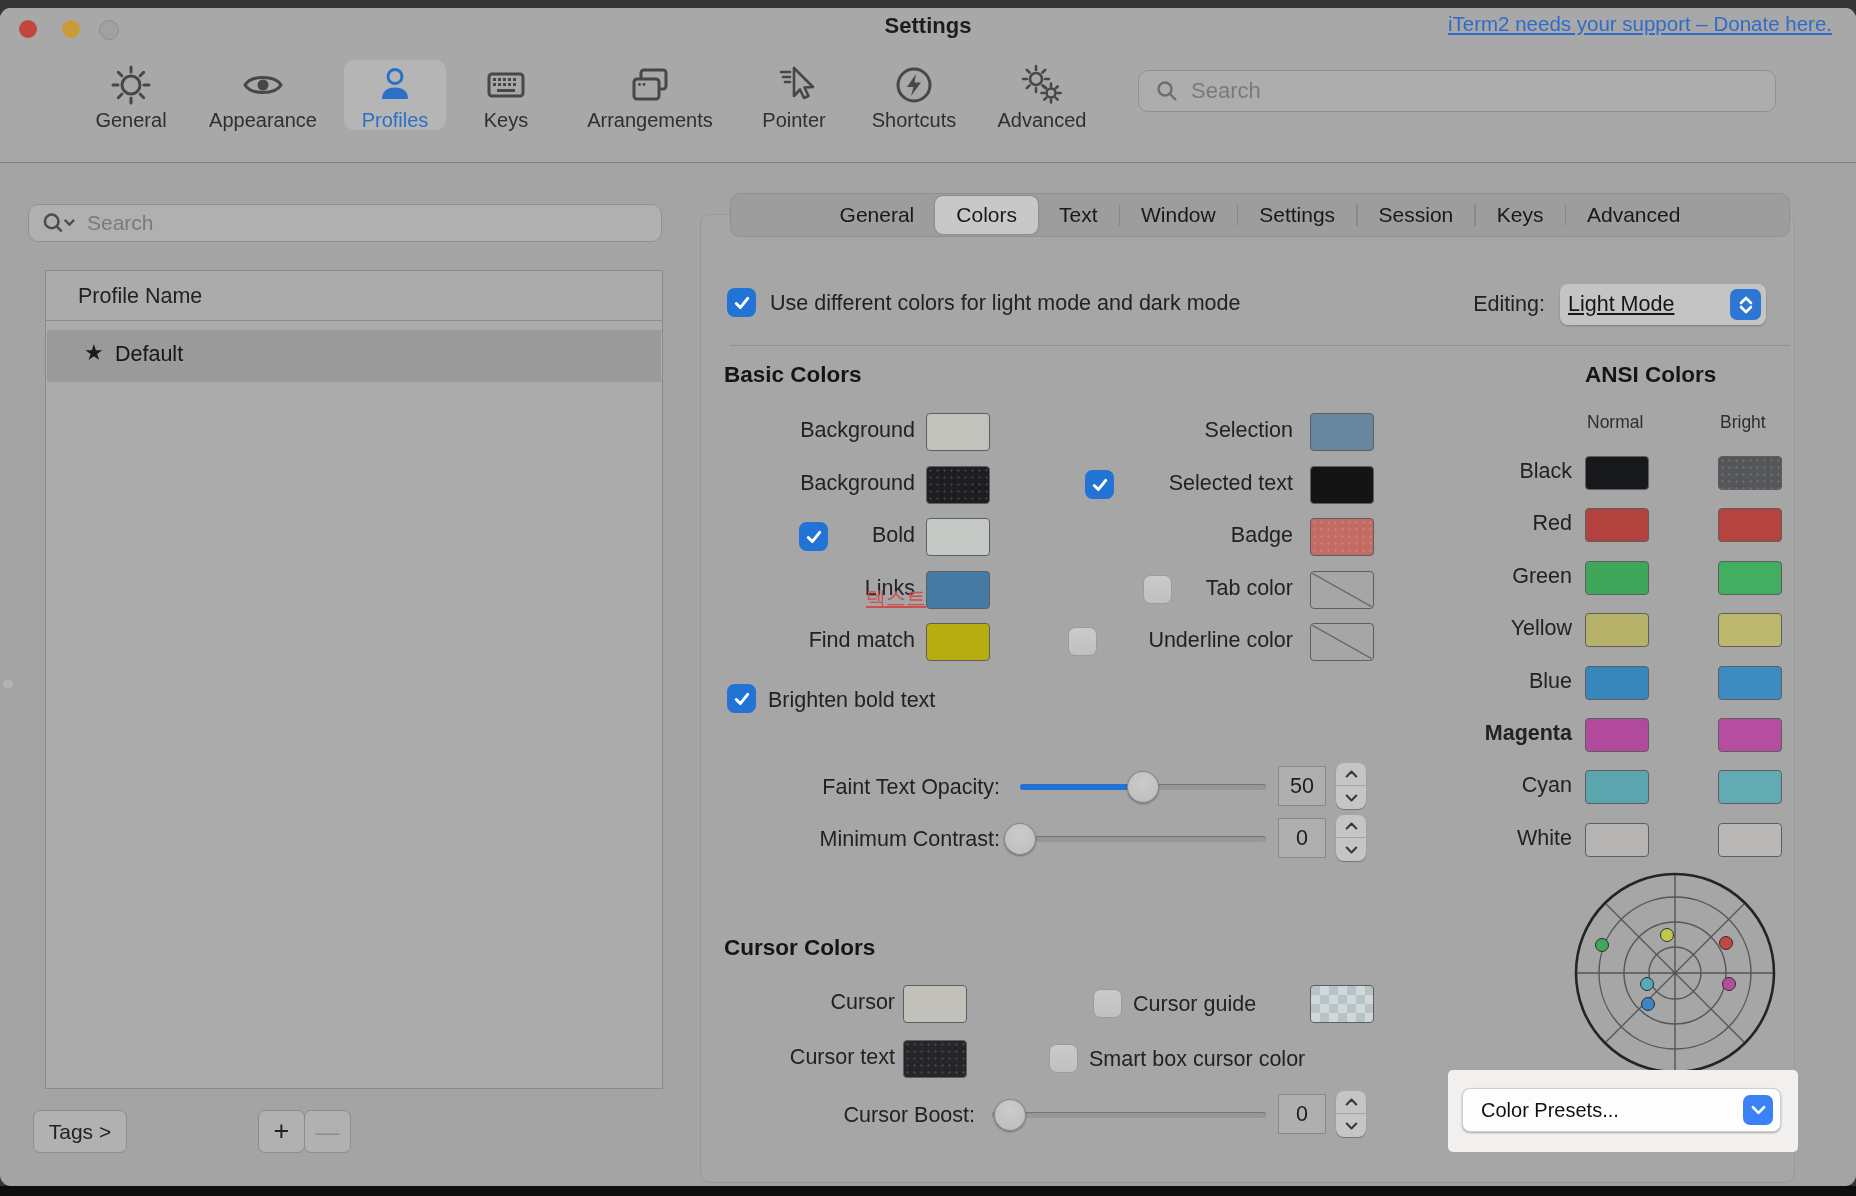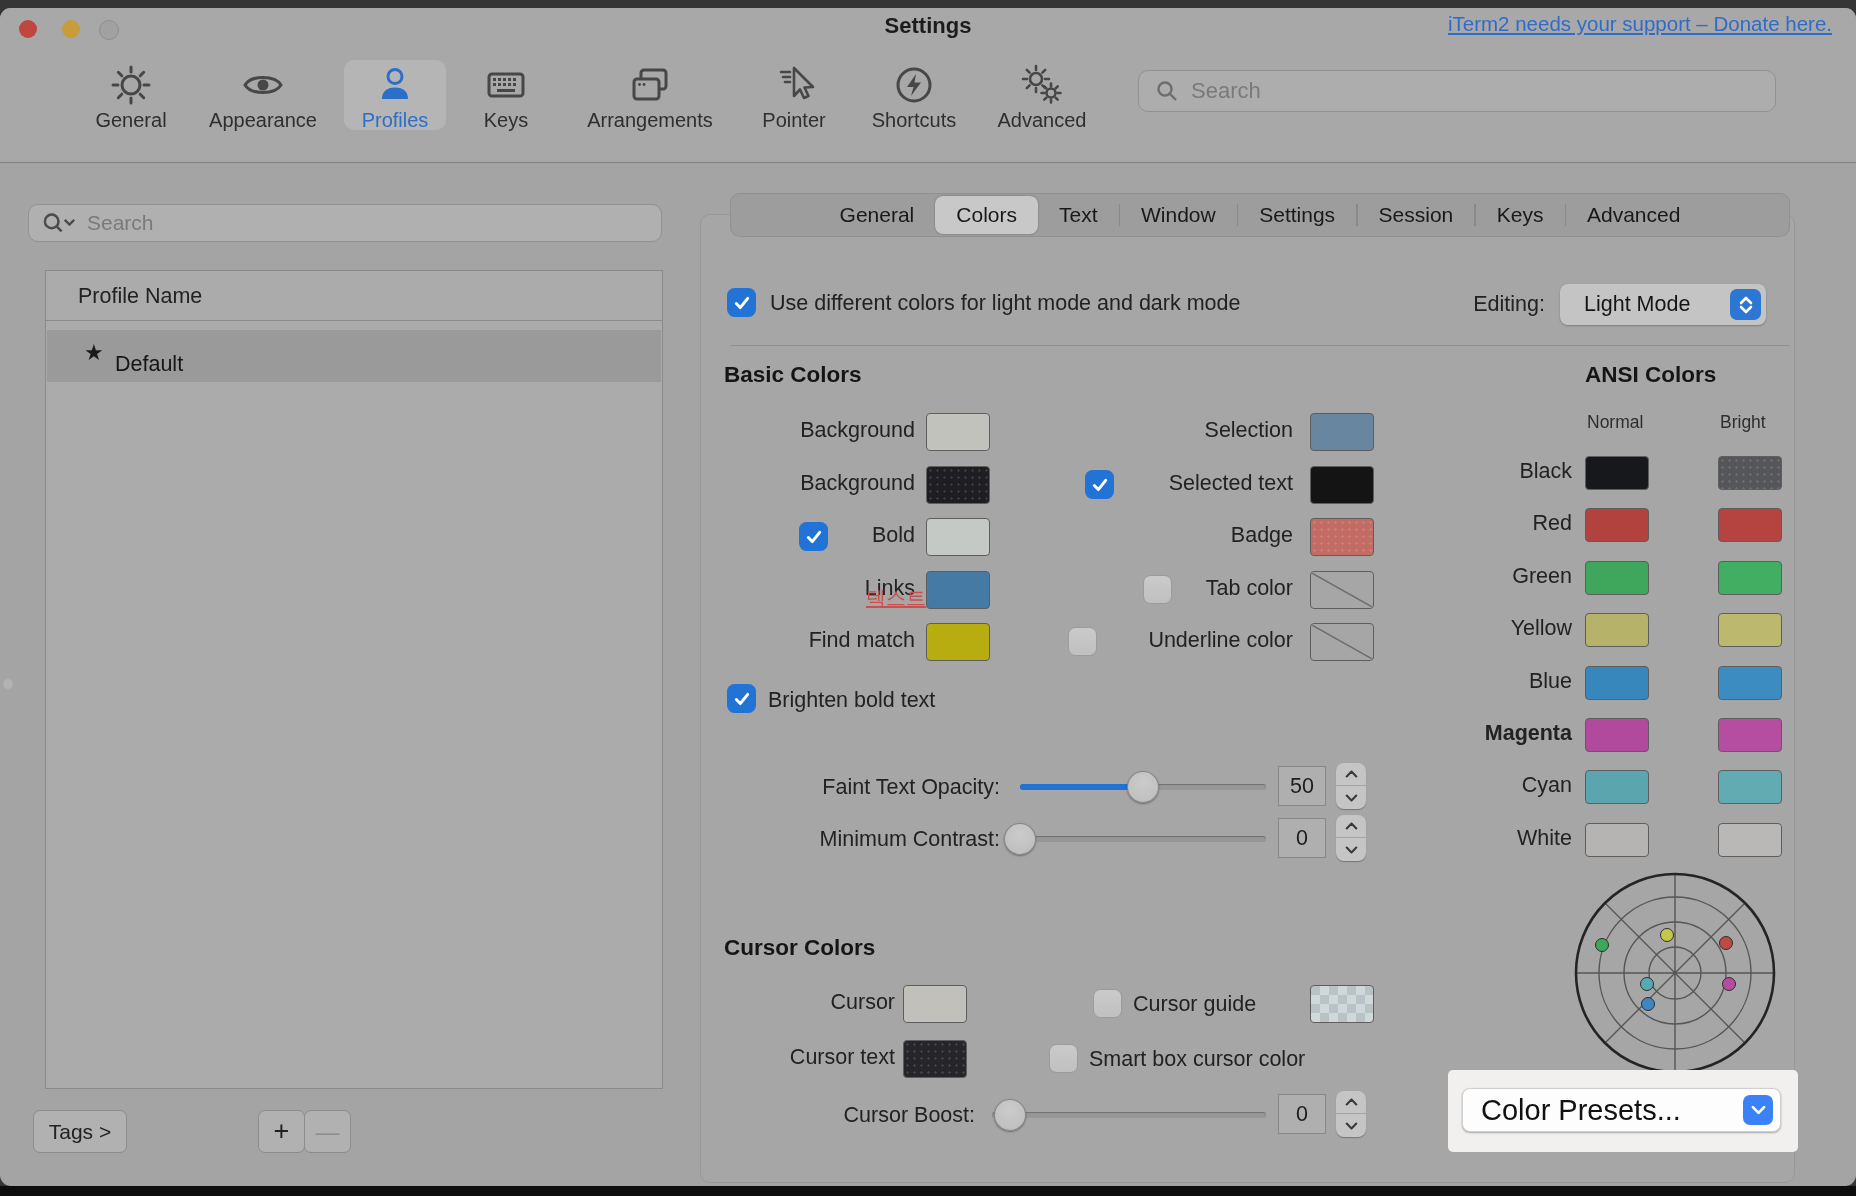--- a/index.html
+++ b/index.html
@@ -199,21 +199,21 @@
         </svg>
     </span>
     <input style="font-size: 21px;" placeholder="Search">
   </div>
 
   <div class="abs panel"></div>
   <div class="abs phead lbl">Profile Name</div>
   <div class="abs psep"></div>
   <div class="abs prow">
     <span class="abs" style="left:37px;top:10px;font-size:22px;color:#1a1a1a;">★</span>
-    <span class="abs" style="left:68px;top:12px;font-size:21.5px;color:#161616;margin-top:10px;">Default</span>
+    <span class="abs" style="left:68px;top:12px;font-size:21.5px;color:#161616;">Default</span>
   </div>
 
   <div class="abs btn" style="left:33px;top:1110px;width:94px;height:43px;">Tags &gt;</div>
   <div class="abs btn" style="left:258px;top:1110px;width:47px;height:43px;font-size:27px;">+</div>
   <div class="abs btn" style="left:304px;top:1110px;width:47px;height:43px;font-size:24px;color:#8e8d8d;">—</div>
 
   <div class="abs card"></div>
   <div class="abs tabbar">
     <div class="tab">General</div>
     <div class="tab sel">Colors</div>
@@ -231,21 +231,21 @@
   </div>
 
   <div class="abs cb" style="left: 727px; top: 288px; background-color: rgb(34, 115, 214);">
     <svg width="16" height="14" viewBox="0 0 14 12">
         <path d="M2 6.5 L5.5 10 L12 2" stroke="#fff" stroke-width="2.6" fill="none" stroke-linecap="round" stroke-linejoin="round"></path>
       </svg>
   </div>
   <div class="abs lbl" style="left:770px;top:291px;">Use different colors for light mode and dark mode</div>
   <div class="abs lbl" style="left:1420px;top:292px;width:125px;text-align:right;">Editing:</div>
   <div class="abs popup">
-    <span style="margin-left:24px;font-size:21.5px;color:#161616;">Light Mode</span>
+    <span style="margin-left:8px;font-size:21.5px;color:#161616;text-decoration:underline;">Light Mode</span>
     <span class="cap" style="background-color: rgb(43, 119, 211);">
       <svg width="16" height="20" viewBox="0 0 16 20">
           <g fill="none" stroke="#fff" stroke-width="2.6" stroke-linecap="round" stroke-linejoin="round">
             <path d="M3 8 L8 3 L13 8"></path>
             <path d="M3 12 L8 17 L13 12"></path>
           </g>
         </svg>
     </span>
   </div>
 
@@ -425,21 +425,21 @@
   </div>
   <div class="abs wheel-dot" style="left: 1595px; top: 938px; background-color: rgb(63, 167, 91);"></div>
   <div class="abs wheel-dot" style="left: 1660px; top: 928px; background-color: rgb(195, 199, 76);"></div>
   <div class="abs wheel-dot" style="left: 1719px; top: 936px; background-color: rgb(191, 74, 67);"></div>
   <div class="abs wheel-dot" style="left: 1640px; top: 977px; background-color: rgb(85, 170, 179);"></div>
   <div class="abs wheel-dot" style="left: 1722px; top: 977px; background-color: rgb(180, 77, 159);"></div>
   <div class="abs wheel-dot" style="left: 1641px; top: 997px; background-color: rgb(62, 134, 193);"></div>
 
   <div class="abs spot"></div>
   <div class="abs preset">
-    <span style="margin-left:18px;font-size:29px;color:#111;">Color Presets...</span>
+    <span style="margin-left:18px;font-size:20px;color:#111;">Color Presets...</span>
     <span class="cap" style="background-color: rgb(59, 130, 247);">
       <svg width="15" height="10" viewBox="0 0 16 10">
           <path d="M2 2 L8 8 L14 2" fill="none" stroke="#fff" stroke-width="2.8" stroke-linecap="round" stroke-linejoin="round"></path>
         </svg>
     </span>
   </div>
 
   <div class="abs" style="left:3px;top:679px;width:10px;height:10px;border-radius:50%;background:#b5b5b5;opacity:.8;"></div>
   <div class="abs strip"></div>
 </div>

